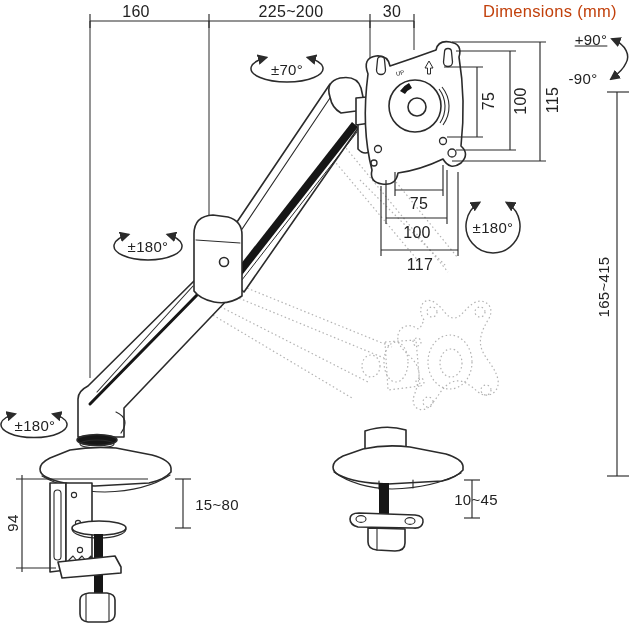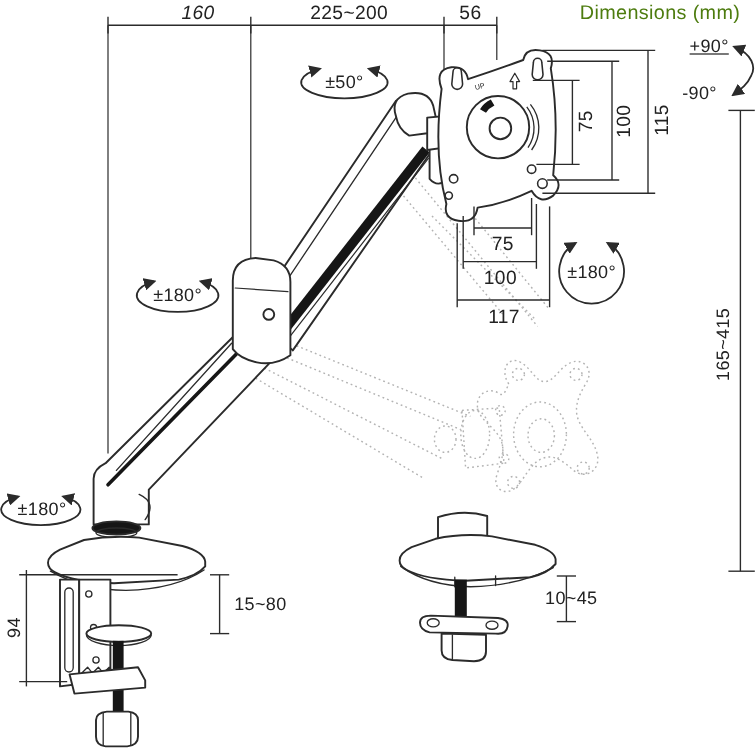--- a/index.html
+++ b/index.html
@@ -9,21 +9,21 @@
   }
   #stage svg{position:absolute;left:0;top:0;}
   .lbl{
     position:absolute;transform:translate(-50%,-50%);
     color:#222;white-space:nowrap;font-size:16px;line-height:1;
     letter-spacing:.3px;
   }
   .lbl.rot{transform:translate(-50%,-50%) rotate(-90deg);}
   .lbl.small{font-size:15px;}
   .lbl.tiny{font-size:6px;transform:translate(-50%,-50%) rotate(-14deg);letter-spacing:0;}
-  .lbl.title{font-size:16.5px;color:#4d7c0f;}
+  .lbl.title{font-size:16.5px;color:#c2410c;}
 </style>
 </head>
 <body>
 
 <div id="stage">
 
 <svg width="630" height="630" viewBox="0 0 630 630">
   <defs>
     <marker id="ah" viewBox="0 0 8 8" refX="6.5" refY="4" markerWidth="7" markerHeight="7" orient="auto-start-reverse">
       <path d="M0,0 L8,4 L0,8 z" fill="#2b2b2b"></path>
@@ -201,25 +201,25 @@
     <path d="M266.4,57.4 A36,13.5 0 1 0 307.6,57.4" marker-start="url(#ah)" marker-end="url(#ah)"></path>
     <path d="M128.5,234.5 A34,14 0 1 0 167.5,234.5" marker-start="url(#ah)" marker-end="url(#ah)"></path>
     <path d="M15.1,413.9 A33,13 0 1 0 52.9,413.9" marker-start="url(#ah)" marker-end="url(#ah)"></path>
     <path d="M479.5,202.6 A27,27 0 1 0 506.5,202.6" marker-start="url(#ah)" marker-end="url(#ah)"></path>
     <path d="M612,39 C627,45 630,56 626,63 C623,70 618,74 611,79" marker-start="url(#ah)" marker-end="url(#ah)"></path>
   </g>
 </svg>
 
 <div class="lbl title" style="left:550px;top:11px;">Dimensions (mm)</div>
 
-<div class="lbl" style="left:165px;top:12px;font-style:italic;">160</div>
+<div class="lbl" style="left:136px;top:12px;">160</div>
 <div class="lbl" style="left:291px;top:12px;">225~200</div>
-<div class="lbl" style="left:392px;top:12px;">56</div>
-
-<div class="lbl small" style="left:287px;top:69px;">±50°</div>
+<div class="lbl" style="left:392px;top:12px;">30</div>
+
+<div class="lbl small" style="left:287px;top:69px;">±70°</div>
 <div class="lbl small" style="left:591px;top:39px;text-decoration:underline;">+90°</div>
 <div class="lbl small" style="left:583px;top:78px;">-90°</div>
 <div class="lbl small" style="left:493px;top:227px;">±180°</div>
 <div class="lbl small" style="left:148px;top:246px;">±180°</div>
 <div class="lbl small" style="left:35px;top:425px;">±180°</div>
 
 <div class="lbl rot" style="left:489px;top:101px;">75</div>
 <div class="lbl rot" style="left:521px;top:101px;">100</div>
 <div class="lbl rot" style="left:553px;top:100px;">115</div>
 

